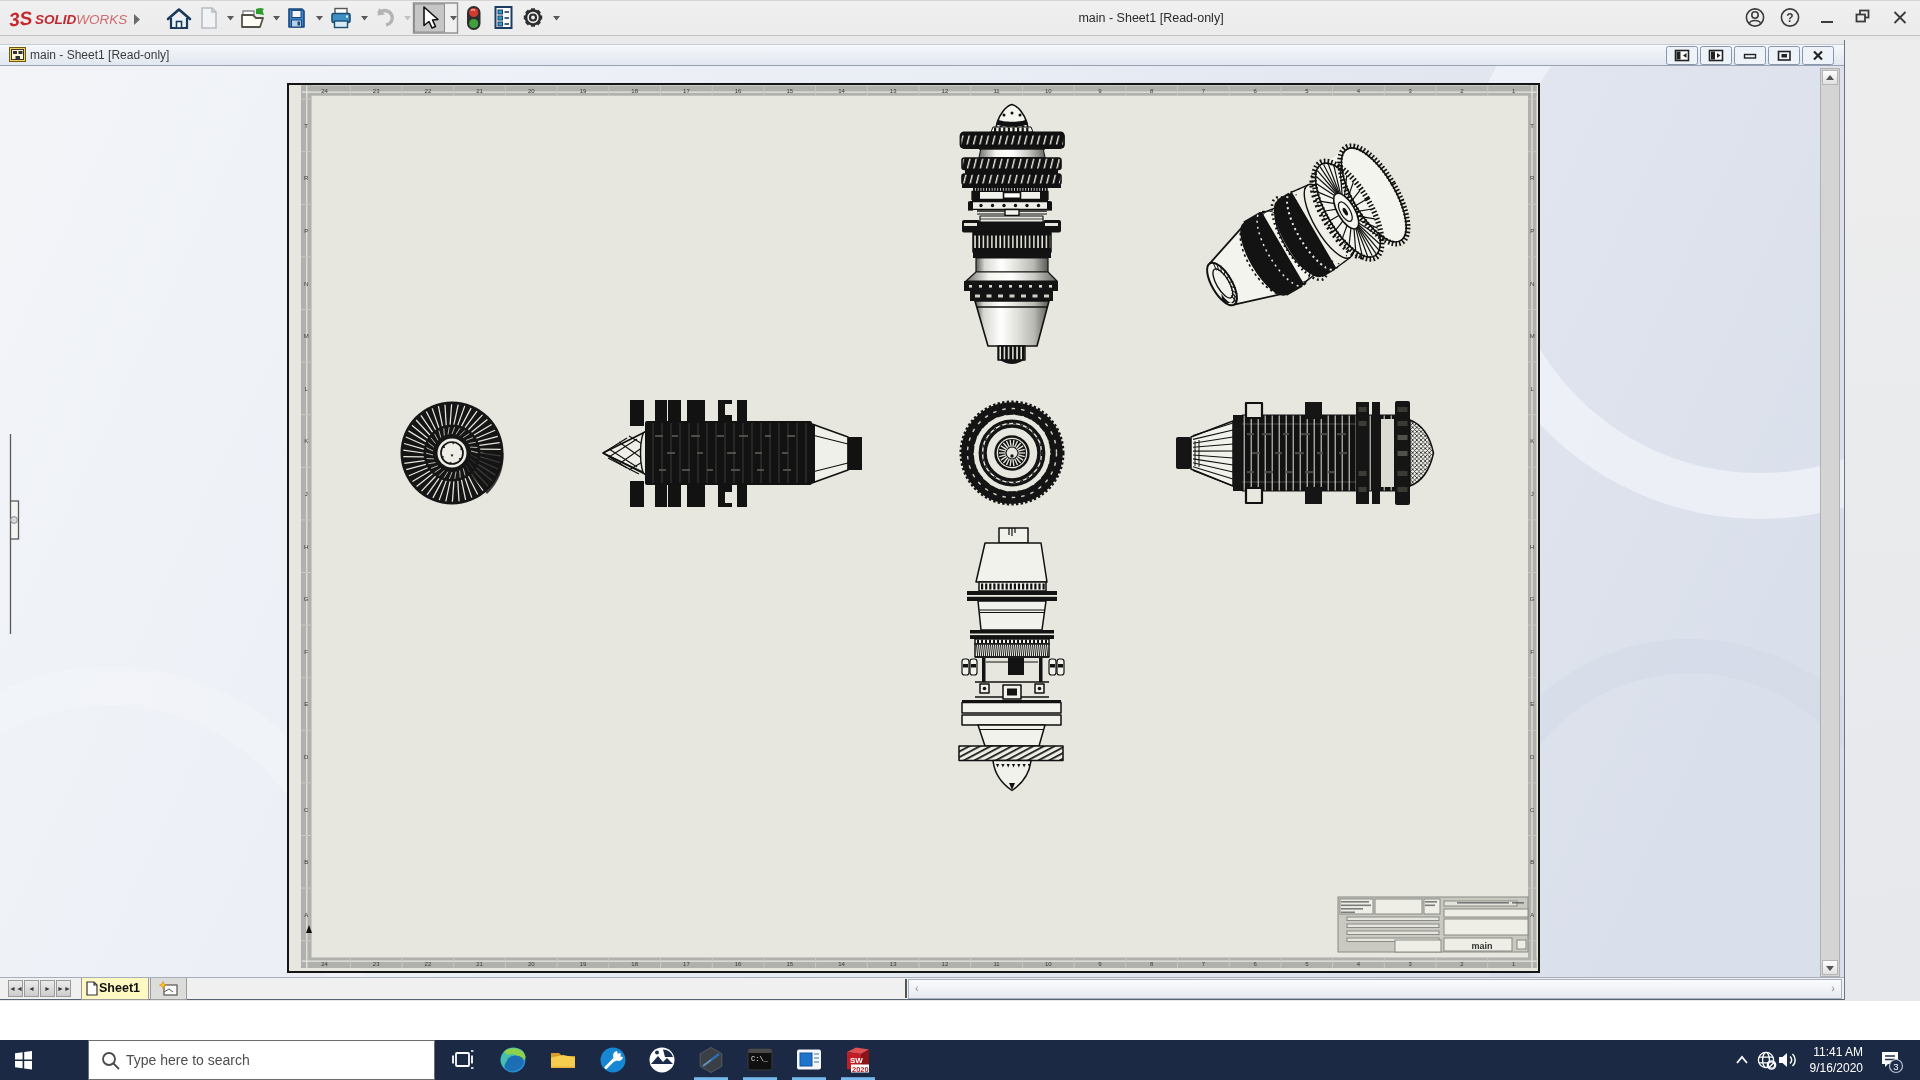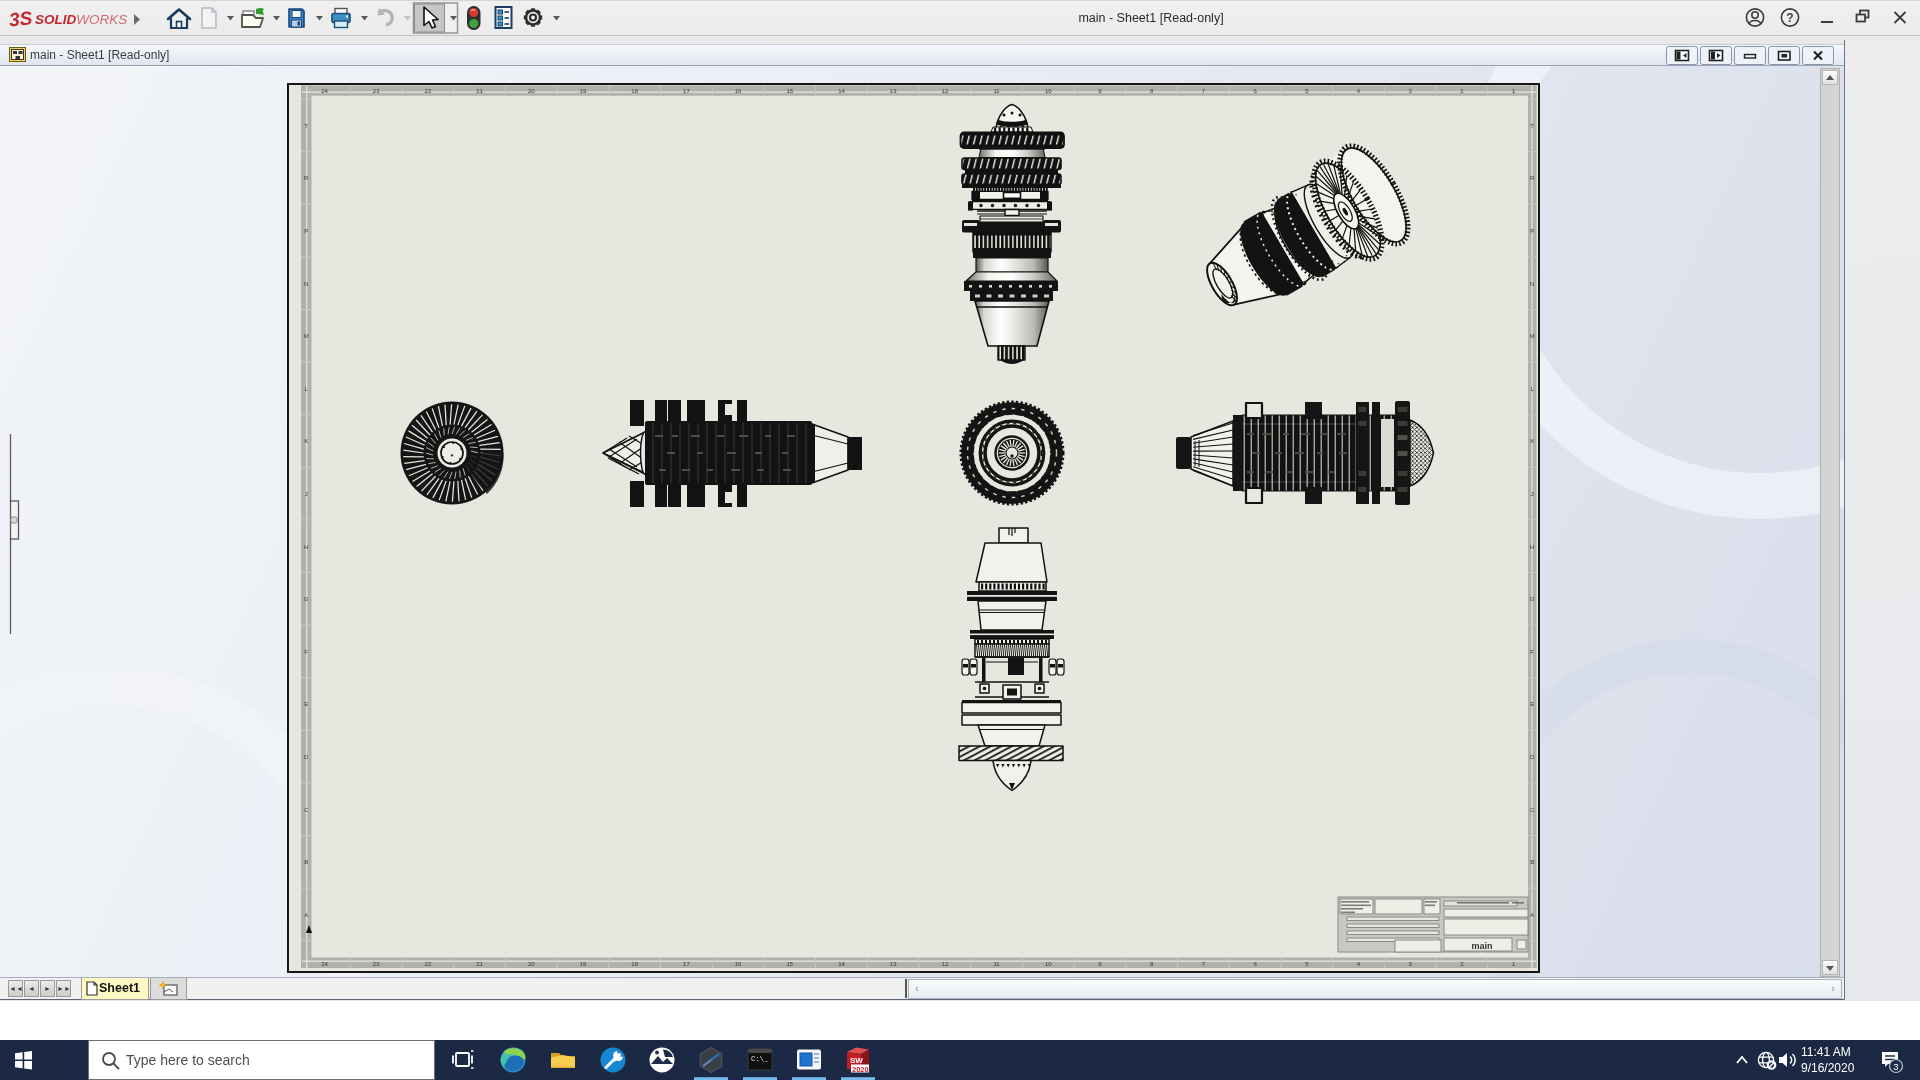--- a/index.html
+++ b/index.html
@@ -40,21 +40,21 @@
 #hscroll { position:absolute; left:908px; top:1px; width:934px; height:20px; background:linear-gradient(#fafbfc,#e7ebf1); border:1px solid #aab2c0; }
 
 
 #statusbar { left:0; top:1001px; width:1920px; height:39px; background:#ffffff; }
 
 
 #taskbar { left:0; top:1040px; width:1920px; height:40px; background:#1b2944; }
 #searchbox { position:absolute; left:48px; top:0px; width:347px; height:40px; background:#ffffff; border:1px solid #6e6e6e;margin-left:40px; }
 #searchbox span { position:absolute; left:37px; top:11px; font-size:14px; color:#4e4e4e; }
 .tbicon { position:absolute; top:0; width:48px; height:40px; }
-#clock { position:absolute; left:1801px; top:4px; width:62px; text-align:left; font-size:12px; color:#fff; line-height:16px; }
+#clock { position:absolute; left:1801px; top:4px; width:62px; text-align:right; font-size:12px; color:#fff; line-height:16px; }
 </style>
 </head>
 <body>
 <div id="root">
 
   <div id="canvas" class="abs">
     <svg class="abs" style="left:0;top:0" width="1844" height="911" viewBox="0 0 1844 911">
       <circle cx="1760" cy="150" r="280" fill="none" stroke="#f6f8fb" stroke-opacity="0.6" stroke-width="46"></circle>
       <circle cx="1690" cy="800" r="210" fill="none" stroke="#d2d8e6" stroke-opacity="0.5" stroke-width="34"></circle>
       <circle cx="110" cy="860" r="240" fill="none" stroke="#f4f6fa" stroke-opacity="0.5" stroke-width="40"></circle>

